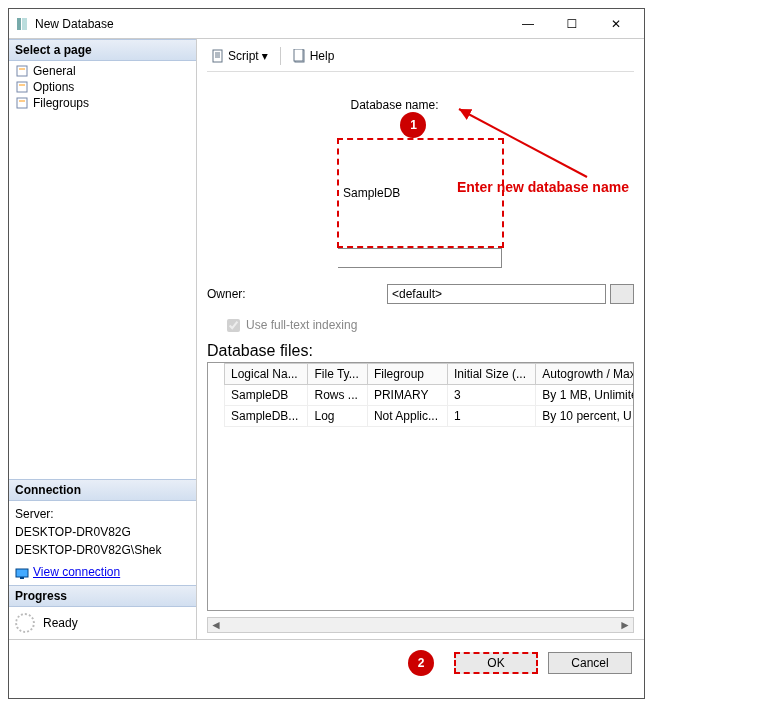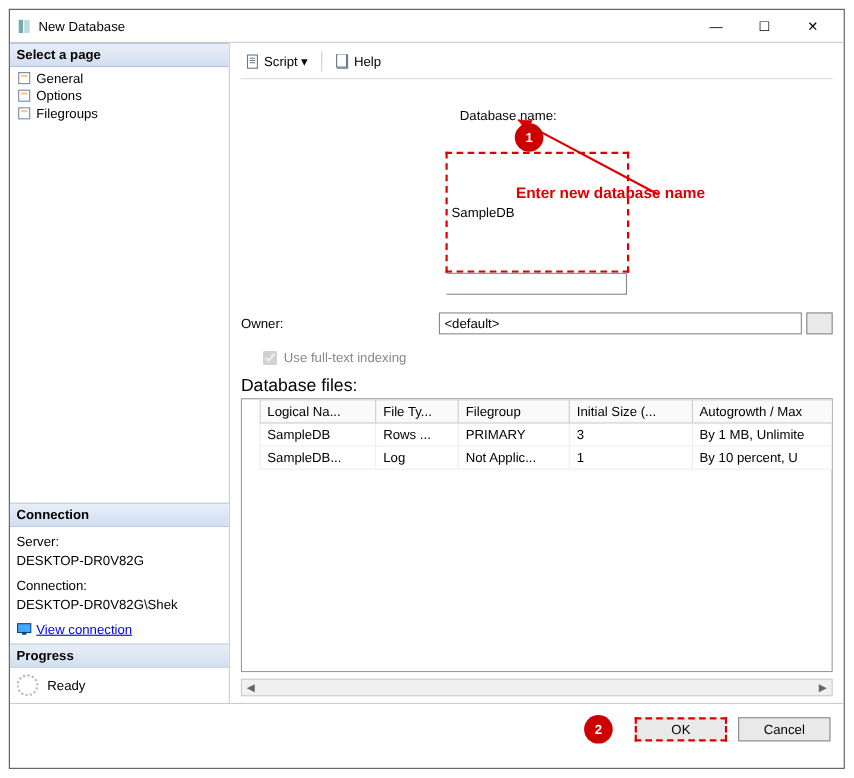--- a/index.html
+++ b/index.html
@@ -1,17 +1,17 @@
 <!DOCTYPE html>
 <html><head>
 <meta charset="utf-8">
 <style>
 * { box-sizing: border-box; margin: 0; padding: 0; font-family: 'Segoe UI', Tahoma, sans-serif; font-size: 12px; }
 body { background: #fff; padding: 8px; }
-.window { width: 760px; height: 691px; border: 1px solid #555; background: #fff; position: relative; }
+.window { width: 637px; height: 691px; border: 1px solid #555; background: #fff; position: relative; }
 .titlebar { height: 30px; display: flex; align-items: center; padding: 0 6px; border-bottom: 1px solid #ccc; }
 .titlebar .title { margin-left: 6px; flex: 1; font-size: 12px; }
 .win-btns { display: flex; gap: 0; }
 .win-btn { width: 44px; height: 28px; display: flex; align-items: center; justify-content: center; font-size: 13px; }
 .content { display: flex; height: 600px; }
 .sidebar { width: 200px; border-right: 1px solid #ccc; display: flex; flex-direction: column; }
 .section-hdr { background: linear-gradient(#e8eef7,#d2dff0); border-top: 1px solid #b5c7e0; border-bottom: 1px solid #b5c7e0; padding: 3px 6px; font-weight: bold; font-size: 12px; }
 .page-list { flex: 1; padding: 2px 0; }
 .page-item { display: flex; align-items: center; padding: 1px 6px; gap: 4px; cursor: pointer; font-size: 12px; }
 .icon-sq { width: 14px; height: 14px; display: inline-flex; align-items: center; justify-content: center; }
@@ -102,23 +102,22 @@
                 <rect x="4" y="4" width="6" height="2" fill="#fc8"></rect>
               </svg>
             </span>
           <span>Filegroups</span>
         </div>
       </div>
       <div class="section-hdr">Connection</div>
       <div class="conn-block">
         <div>Server:</div>
         <div>DESKTOP-DR0V82G</div>
-        <div style="margin-top:4px;">Connection:</div>
         <div>DESKTOP-DR0V82G\Shek</div>
-        <div style="margin-top:4px; display:flex; align-items:center; gap:4px;">
+        <div style="margin-top:4px; display:flex; align-items:flex-end; gap:4px;">
           <span class="icon-sq">
               <svg width="14" height="14">
                 <rect x="1" y="2" width="12" height="8" fill="#4af" stroke="#048"></rect>
                 <rect x="5" y="10" width="4" height="2" fill="#048"></rect>
               </svg>
             </span>
           <span class="link">View connection </span>
         </div>
       </div>
       <div class="section-hdr">Progress</div>
@@ -167,21 +166,21 @@
         <label style="width:180px;">Owner:</label>
         <input type="text" value="&lt;default&gt;" style="">
         <button class="owner-btn"></button>
       </div>
 
       <div class="chk-row">
         <input type="checkbox" checked="" disabled="" style="">
         <span>Use full-text indexing</span>
       </div>
 
-      <div class="annot-text" style="top:128px; left:260px;">Enter new database name</div>
+      <div class="annot-text" style="top:140px; left:260px;">Enter new database name</div>
       <svg class="arrow-svg" style="top:56px; left:220px;" width="220" height="90">
         <defs>
             <marker id="ah" markerWidth="8" markerHeight="8" refX="6" refY="3" orient="auto">
               <path d="M0,0 L6,3 L0,6 Z" fill="#d00"></path>
             </marker>
           </defs>
         <line x1="170" y1="82" x2="42" y2="14" stroke="#d00" stroke-width="2" marker-end="url(#ah)"></line>
       </svg>
 
       <div class="table-label">Database files:</div>

